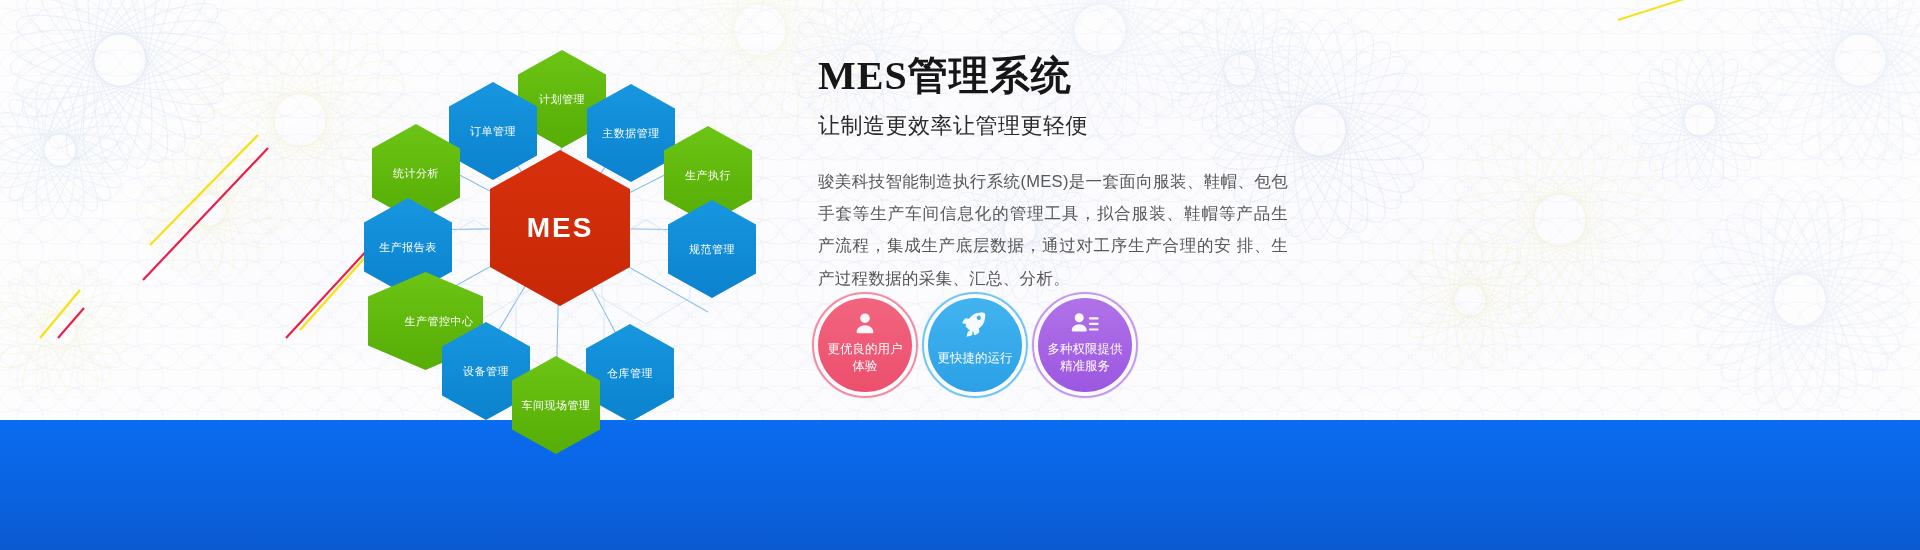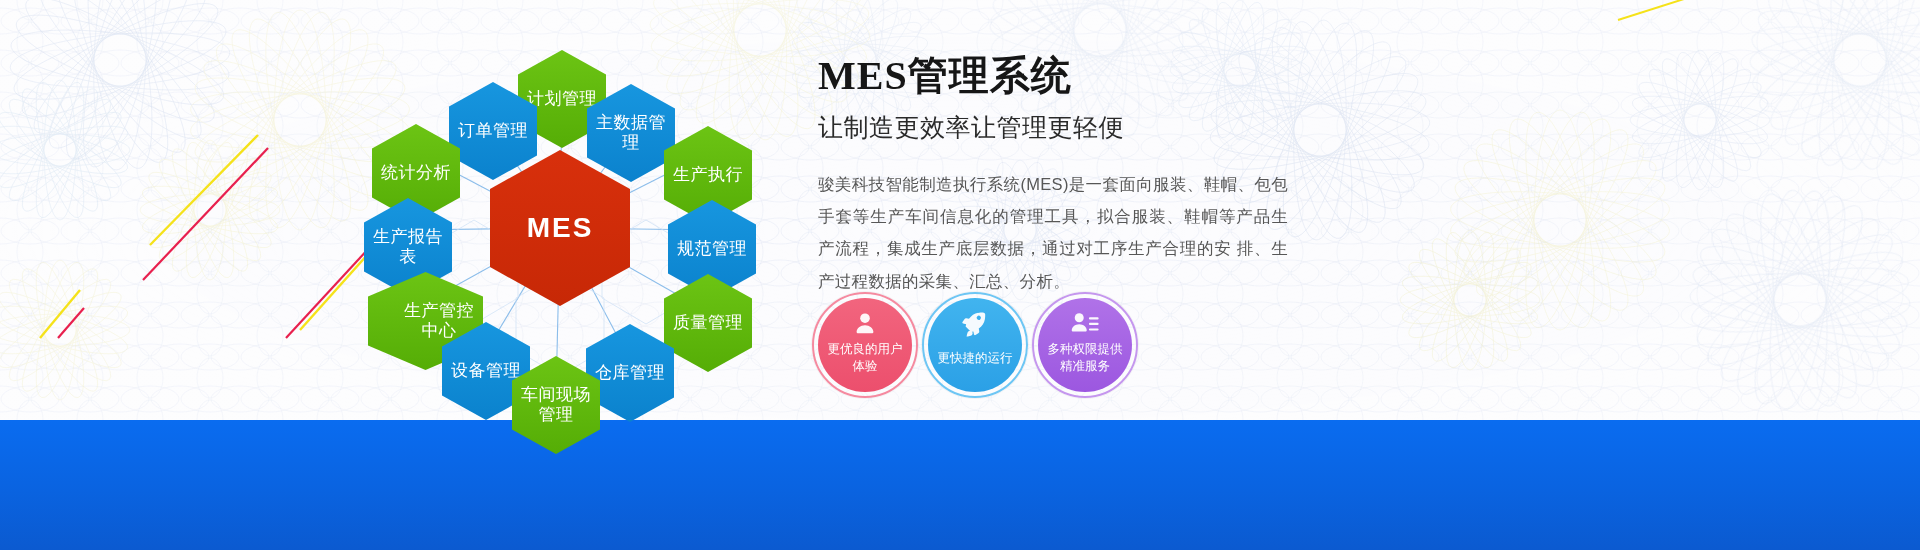--- a/index.html
+++ b/index.html
@@ -24,37 +24,37 @@
   .hex-wrap{position:absolute;left:330px;top:20px;width:460px;height:420px;z-index:5;}
   .hex-links{position:absolute;inset:0;z-index:1;}
   .hex{
     position:absolute;z-index:2;
     display:flex;align-items:center;justify-content:center;text-align:center;
     color:#ffffff;line-height:1.18;
     clip-path:polygon(50% 0%,100% 25%,100% 75%,50% 100%,0% 75%,0% 25%);
     -webkit-clip-path:polygon(50% 0%,100% 25%,100% 75%,50% 100%,0% 75%,0% 25%);
     letter-spacing:.5px;
   }
-  .hex.sm{width:88px;height:98px;font-size:17px;}
+  .hex.sm{width:88px;height:98px;font-size:11px;}
   .hex.green{background:#63bd0e;background:linear-gradient(180deg,#6cc414,#55ad06);}
   .hex.blue{background:#0f8fd8;background:linear-gradient(180deg,#1796df,#0b82cd);}
   .hex.core{
     width:140px;height:156px;font-size:28px;font-weight:bold;
     background:linear-gradient(180deg,#d8300c,#c72806);
     letter-spacing:2px;
   }
   .hex span{display:block;padding:0 4px;}
   
   .content{position:absolute;left:818px;top:48px;width:470px;z-index:6;}
   .title{
     font-family:"Liberation Serif","DejaVu Serif",serif;
     font-size:40px;font-weight:bold;color:#161616;margin:0;letter-spacing:1px;
   }
   .subtitle{
-    font-size:25px;color:#2a2a2a;margin:8px 0 8px 0;letter-spacing:.5px;font-weight:normal;
+    font-size:22px;color:#2a2a2a;margin:8px 0 8px 0;letter-spacing:.5px;font-weight:normal;
   }
   .desc{
     margin:24px 0 0 0;font-size:16.5px;line-height:1.95;color:#575757;
     text-align:justify;letter-spacing:.3px;
   }
   
   .badges{position:absolute;left:818px;top:298px;display:flex;gap:16px;z-index:7;}
   .badge{
     position:relative;width:94px;height:94px;border-radius:50%;
     display:flex;flex-direction:column;align-items:center;justify-content:center;
@@ -216,23 +216,20 @@
     <div class="hex sm blue" style="left:34px;top:178px;">
       <span>生产报告表</span>
     </div>
     <div class="hex sm blue" style="left:338px;top:180px;">
       <span>规范管理</span>
     </div>
 
     <div class="hex sm green" style="left:38px;top:252px;padding-left:27px;">
       <span>生产管控中心</span>
     </div>
-    <div class="hex sm green" style="left:334px;top:254px;">
-      <span>质量管理</span>
-    </div>
 
     <div class="hex sm blue" style="left:112px;top:302px;">
       <span>设备管理</span>
     </div>
     <div class="hex sm blue" style="left:256px;top:304px;text-align:right;">
       <span>仓库管理</span>
     </div>
 
     <div class="hex sm green" style="left:182px;top:336px;">
       <span>车间现场管理</span>

